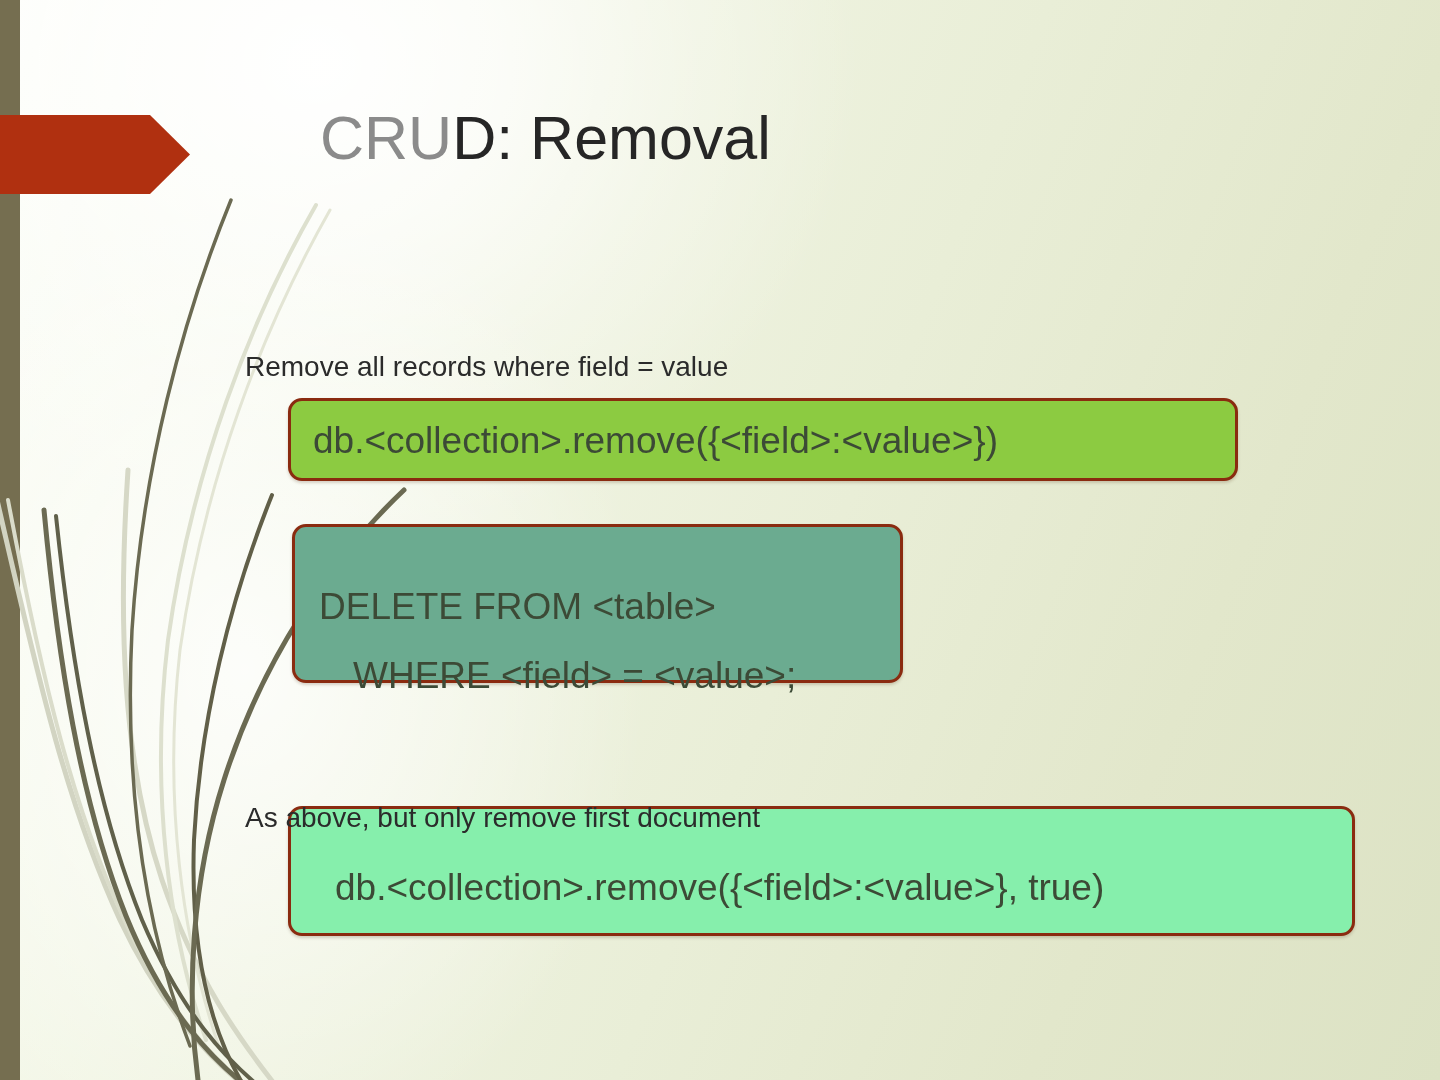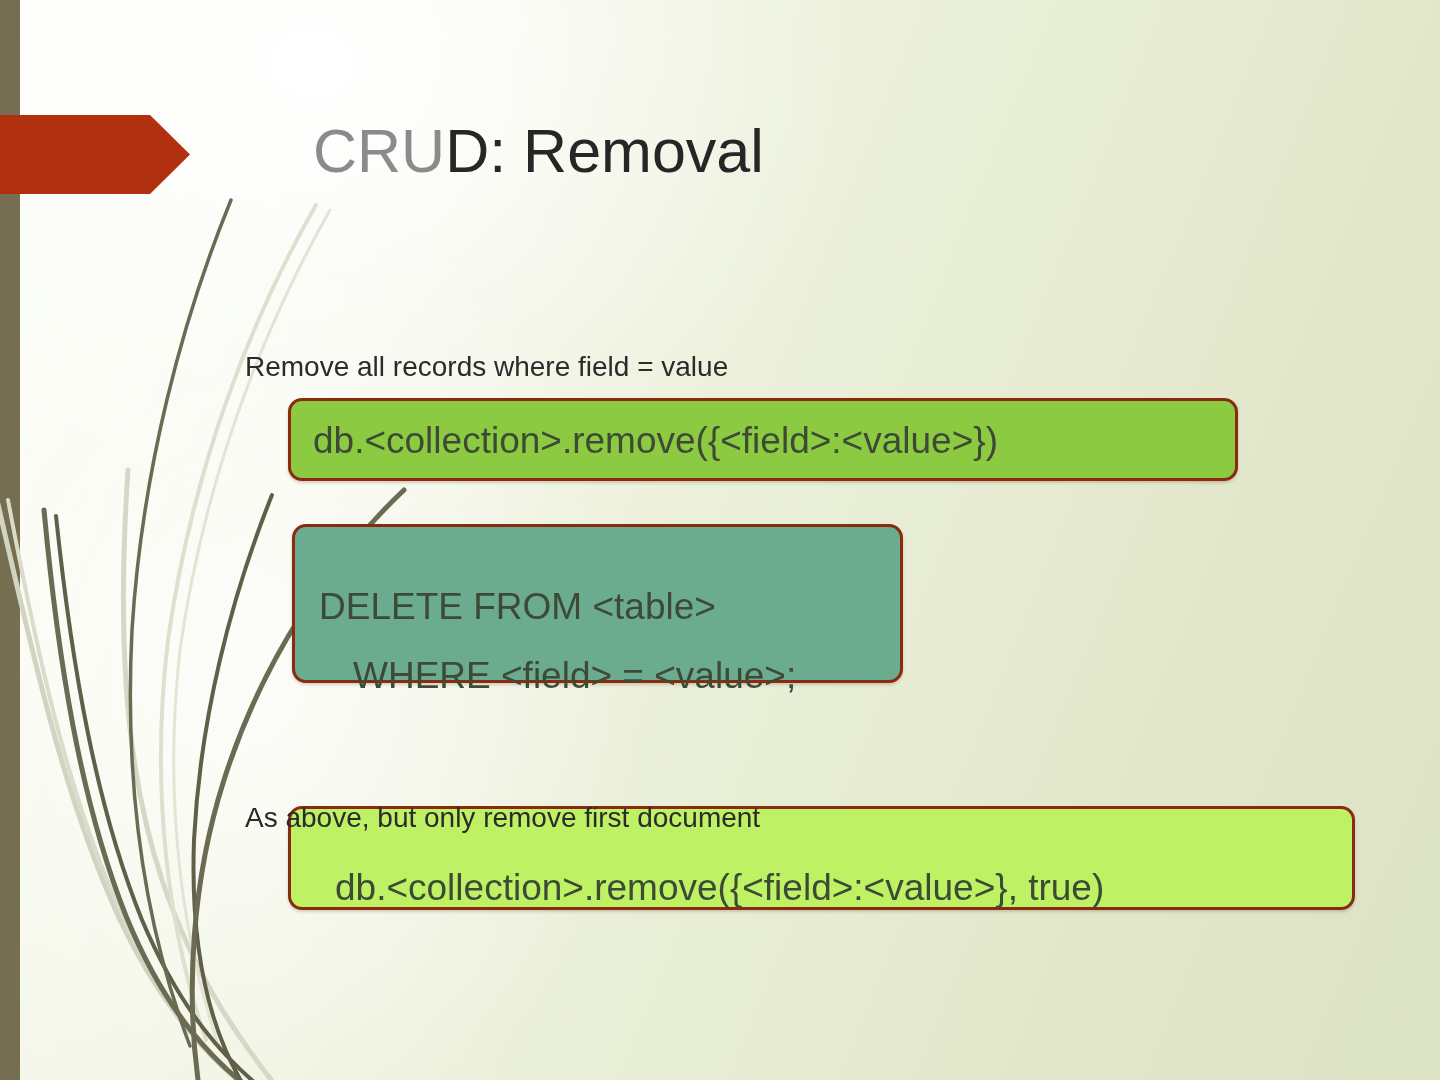--- a/index.html
+++ b/index.html
@@ -69,28 +69,27 @@
     position: absolute;
     left: 0;
     top: 115px;
     width: 190px;
     height: 79px;
   }
 
   
   .title {
     position: absolute;
-    left: 313px;
+    left: 320px;
     top: 108px;
     font-size: 61px;
     font-weight: 400;
     letter-spacing: 0px;
     white-space: nowrap;
     line-height: 1.0;
-    margin-top: 13px;
   }
   .title .seg-a { color: #8b8b8b; }
   .title .seg-b { color: #262626; }
 
   
   .caption {
     position: absolute;
     font-size: 28px;
     color: #2b2b2b;
     white-space: nowrap;
@@ -143,22 +142,22 @@
     font-size: 37px;
     color: #3c4a36;
     white-space: nowrap;
     line-height: 1.0;
     z-index: 6;
     margin-left: 37px;
   }
 
   #box-3 {
     left: 288px; top: 806px;
-    width: 1067px; height: 104px;
-    background: #bef264;
+    width: 1067px; height: 130px;
+    background: #86efac;
     z-index: 5;
   }
   #box-3 .code-text { left: 44px; top: 60px; }
 </style>
 </head>
 <body>
 
 <div id="slide">
 
   <div class="bg-base"></div>

